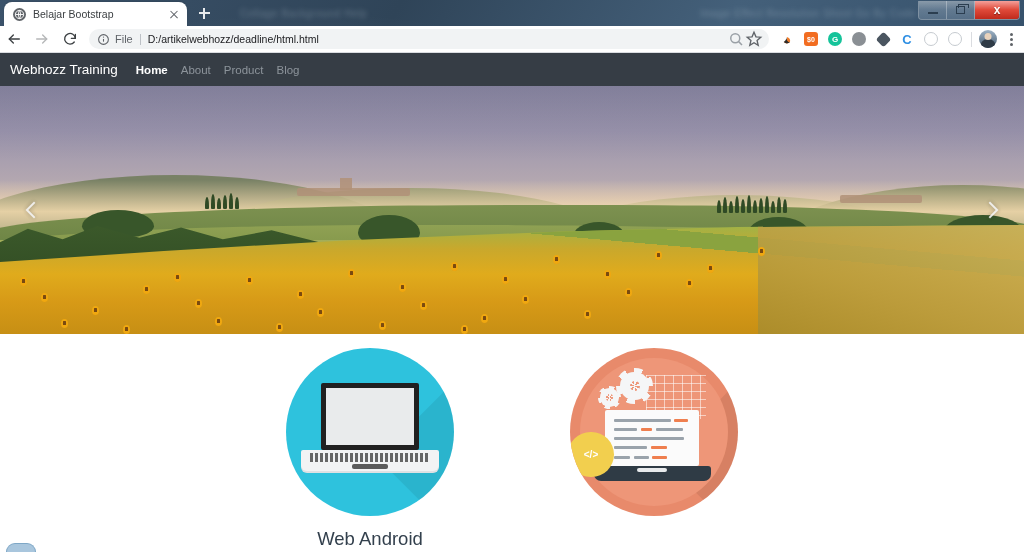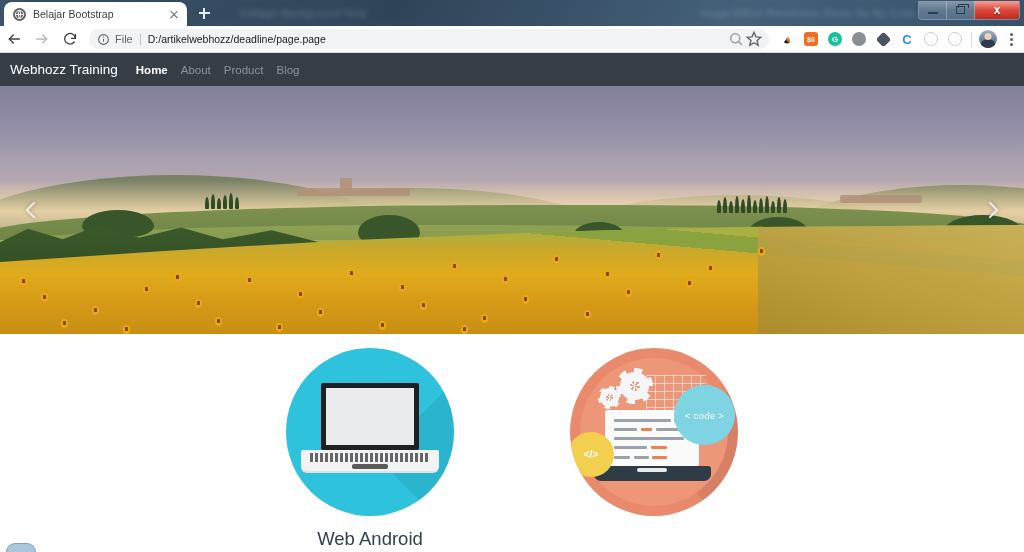--- a/index.html
+++ b/index.html
@@ -478,21 +478,21 @@
     </div>
 
     <div class="omnibox">
       <svg class="omni-info" viewBox="0 0 24 24" fill="none" stroke="#5f6368" stroke-width="2">
         <circle cx="12" cy="12" r="9"></circle>
           <line x1="12" y1="11" x2="12" y2="16"></line>
           <circle cx="12" cy="7.6" r="1.1" fill="#5f6368" stroke="none"></circle>
       </svg>
       <span class="omni-scheme">File</span>
       <span class="omni-sep"></span>
-      <span class="omni-url">D:/artikelwebhozz/deadline/page.page</span>
+      <span class="omni-url">D:/artikelwebhozz/deadline/html.html</span>
       <span class="omni-zoom">
         <svg viewBox="0 0 24 24" fill="none" stroke="#9aa0a6" stroke-width="2">
             <circle cx="11" cy="11" r="6"></circle>
             <line x1="15.5" y1="15.5" x2="20" y2="20"></line>
           </svg>
       </span>
       <span class="omni-star">
         <svg viewBox="0 0 24 24" fill="none" stroke="#5f6368" stroke-width="1.8">
             <polygon points="12,3 14.6,9.1 21,9.6 16.1,13.9 17.6,20.3 12,16.9 6.4,20.3 7.9,13.9 3,9.6 9.4,9.1"></polygon>
           </svg>
@@ -690,21 +690,20 @@
           <div class="wp-code-line" style="left:26%; top:53%; width:42%;"></div>
           <div class="wp-code-line" style="left:26%; top:58.5%; width:20%;"></div>
           <div class="wp-code-line orange" style="left:48%; top:58.5%; width:10%;"></div>
           <div class="wp-code-line" style="left:26%; top:64%; width:10%;"></div>
           <div class="wp-code-line" style="left:38%; top:64%; width:9%;"></div>
           <div class="wp-code-line orange" style="left:49%; top:64%; width:9%;"></div>
 
           <div class="wp-laptop-base"></div>
           <div class="wp-laptop-notch"></div>
 
-          <div class="bubble-code">&lt; code &gt;</div>
           <div class="bubble-tag">&lt;/&gt;</div>
         </div>
 
       </div>
 
 
     </div>
 
     <div class="corner-widget"></div>
   </div>

